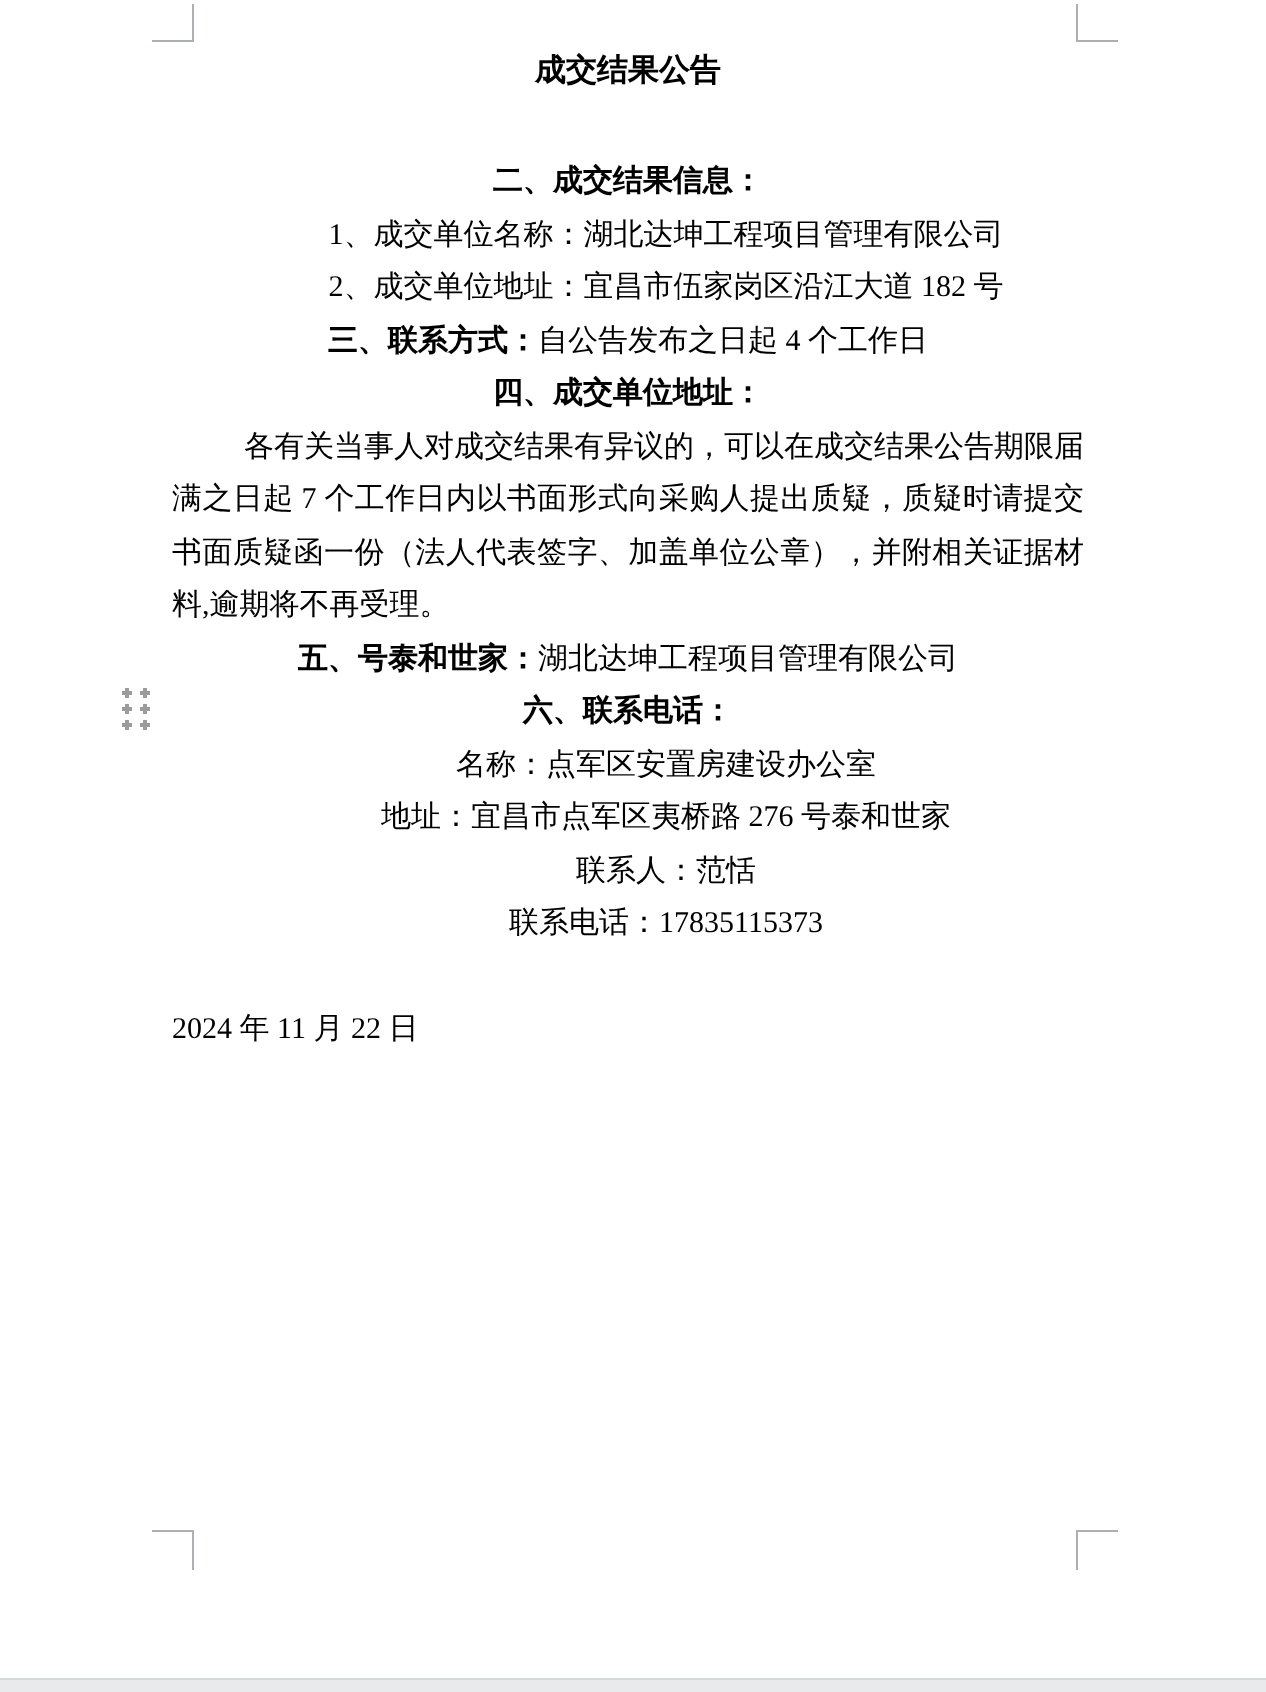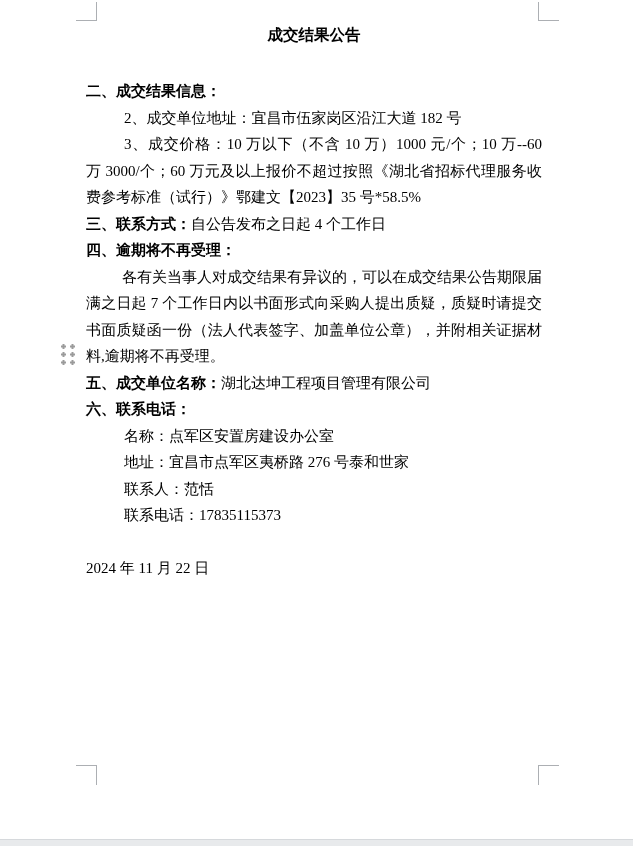--- a/index.html
+++ b/index.html
@@ -22,26 +22,26 @@
 
   
   .drag-handle { position: absolute; left: 61px; top: 344px; width: 14px; height: 22px; cursor: grab; }
 
   
   .content {
     position: absolute; left: 86px; top: 25px; width: 456px;
     font-size: 15px; line-height: 26.5px;
   }
   .doc-title {
-    font-family: Liberation Mono, monospace;
+    font-family: Liberation Sans, sans-serif;
     font-weight: bold; font-size: 15.5px; line-height: 22px;
     text-align: center; margin: 0 0 31px 0;
   }
   .content p { margin: 0; text-align: justify; }
-  .content p.plain { text-align: left; }
+  .content p.plain { text-align: center; }
   .sec-label {
     font-family: "Liberation Sans", "DejaVu Sans", sans-serif;
     font-weight: bold;
   }
   .ind  { text-indent: 38px; }   
   .ind2 { text-indent: 36px; }   
   .doc-date { margin-top: 26px !important; text-align: center; padding-right: 4px; }
 
   
   .bottom-band {
@@ -72,30 +72,30 @@
     </svg>
   </div>
 
   <div class="content">
 
     <div class="doc-title">成交结果公告</div>
 
 
     <p class="plain"><span class="sec-label">二、成交结果信息：</span></p>
 
+    <p class="ind plain">1、成交单位名称：湖北达坤工程项目管理有限公司</p>
     <p class="ind plain">2、成交单位地址：宜昌市伍家岗区沿江大道 182 号</p>
-    <p class="ind">3、成交价格：10 万以下（不含 10 万）1000 元/个；10 万--60 万 3000/个；60 万元及以上报价不超过按照《湖北省招标代理服务收费参考标准（试行）》鄂建文【2023】35 号*58.5%</p>
 
     <p class="plain"><span class="sec-label">三、联系方式：</span><span>自公告发布之日起 4 个工作日</span></p>
 
-    <p class="plain"><span class="sec-label">四、逾期将不再受理：</span></p>
+    <p class="plain"><span class="sec-label">四、成交单位地址：</span></p>
 
     <p class="ind2">各有关当事人对成交结果有异议的，可以在成交结果公告期限届满之日起 7 个工作日内以书面形式向采购人提出质疑，质疑时请提交书面质疑函一份（法人代表签字、加盖单位公章），并附相关证据材料,逾期将不再受理。</p>
 
-    <p class="plain"><span class="sec-label">五、成交单位名称：</span><span>湖北达坤工程项目管理有限公司</span></p>
+    <p class="plain"><span class="sec-label">五、号泰和世家：</span><span>湖北达坤工程项目管理有限公司</span></p>
 
     <p class="plain"><span class="sec-label">六、联系电话：</span></p>
 
     <p class="ind plain">名称：点军区安置房建设办公室</p>
     <p class="ind plain">地址：宜昌市点军区夷桥路 276 号泰和世家</p>
     <p class="ind plain">联系人：范恬</p>
     <p class="ind plain">联系电话：17835115373</p>
 
     <p class="doc-date">2024 年 11 月 22 日</p>
 

